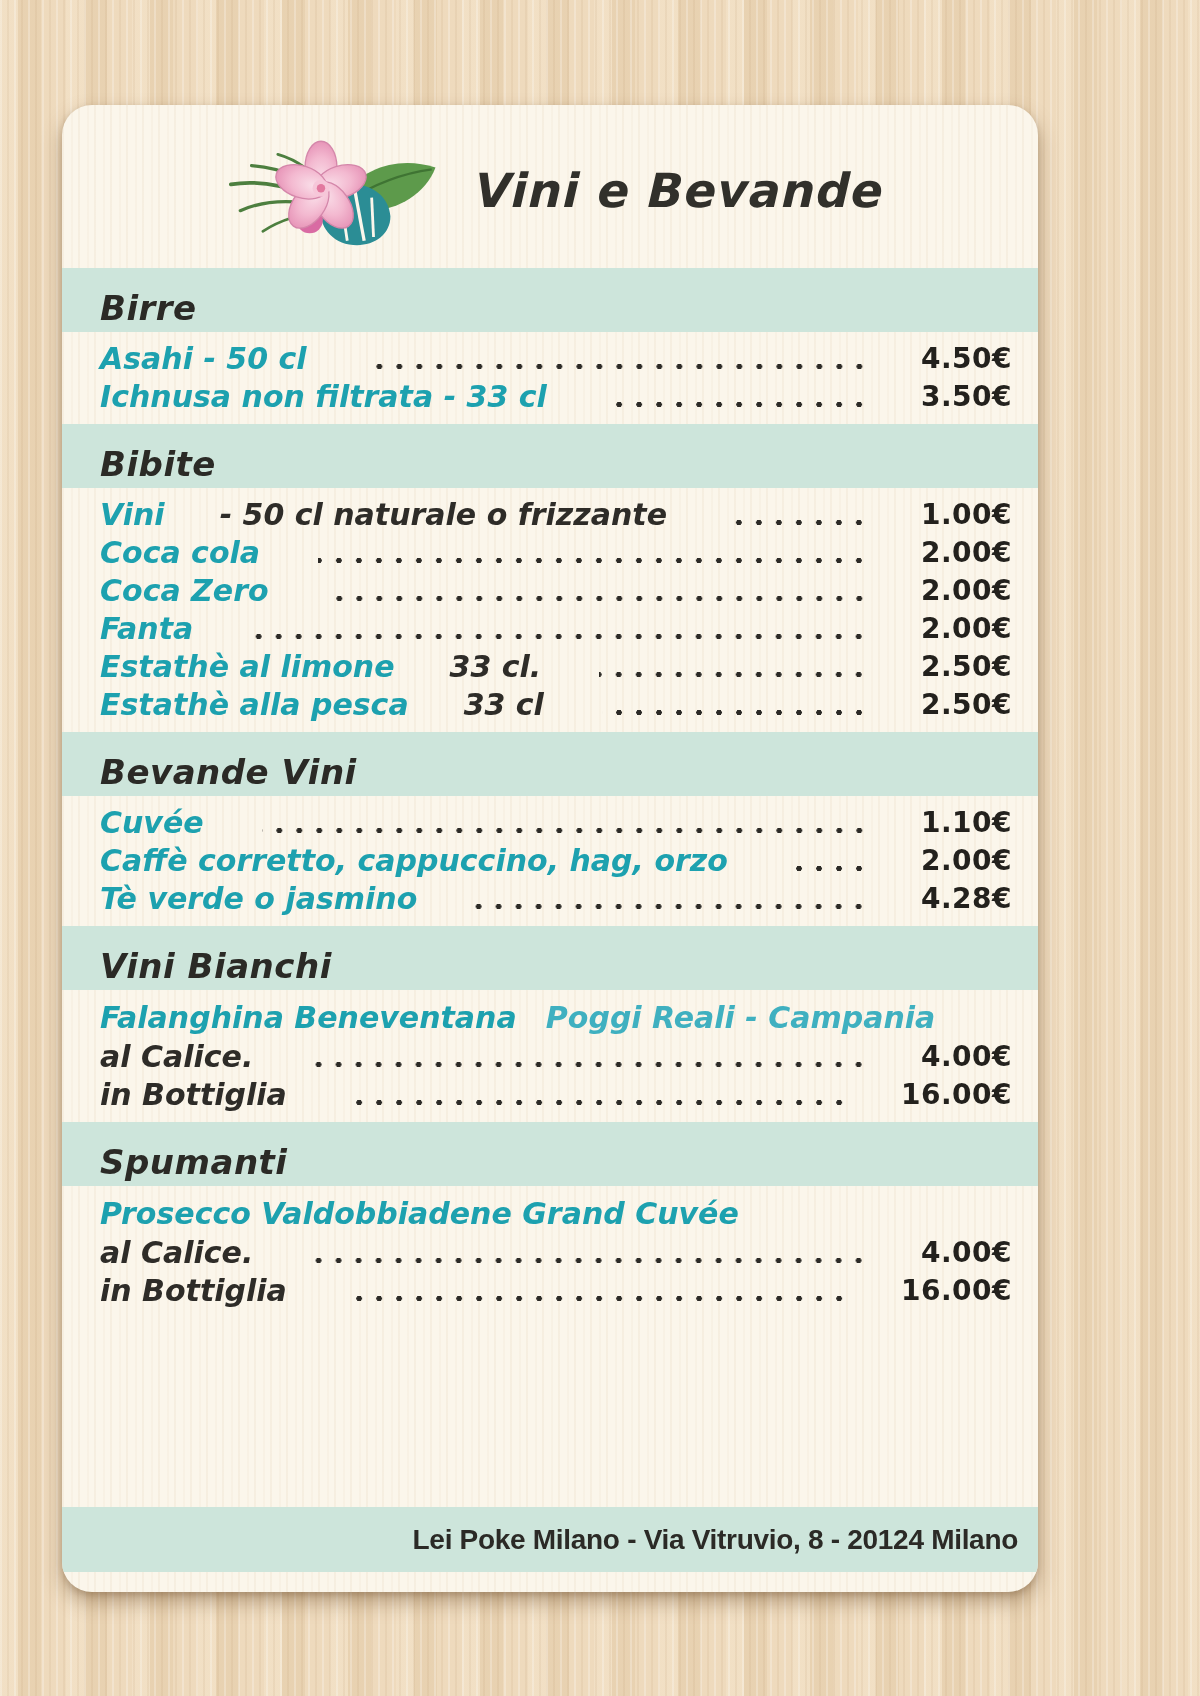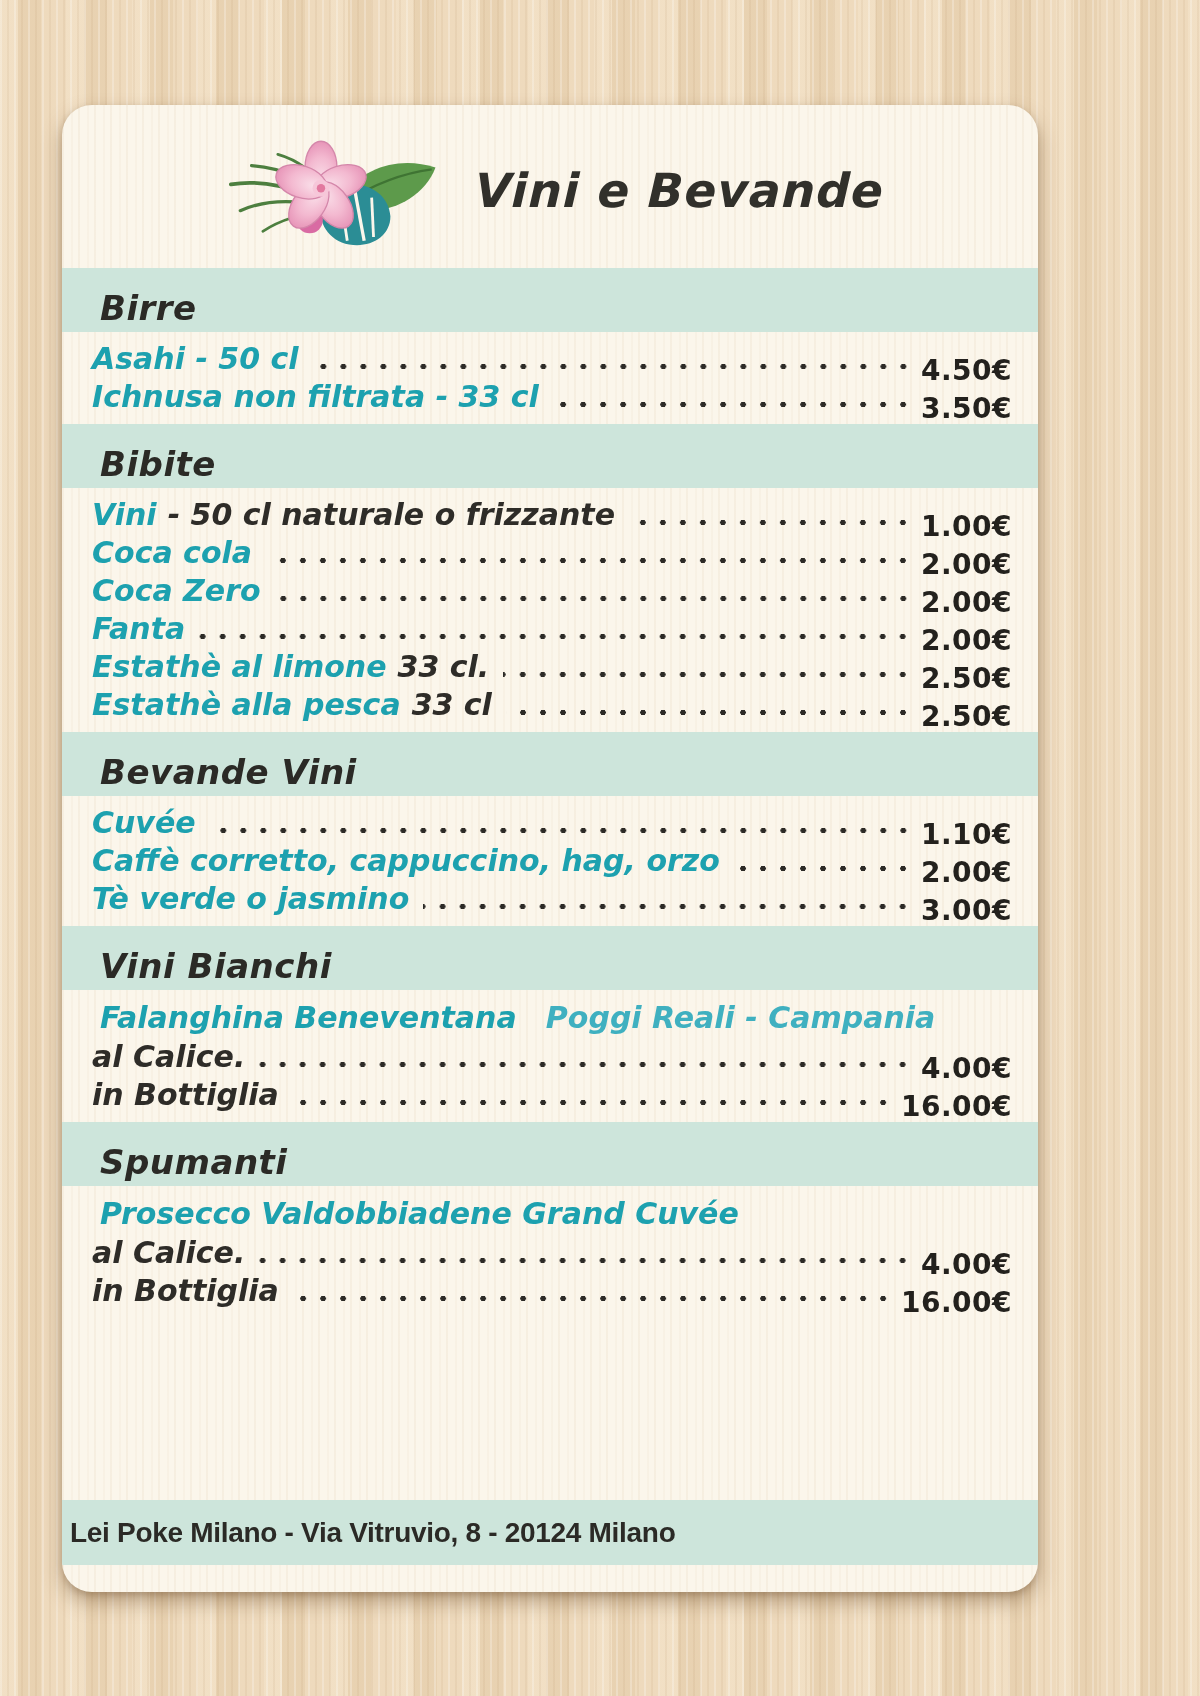--- a/index.html
+++ b/index.html
@@ -30,22 +30,22 @@
   }
   .section-bar{
     background:#cde5db;height:64px;display:flex;align-items:center;
     padding:0 38px;box-sizing:border-box;
   }
   .section-title{
     font-size:34px;font-weight:700;font-style:italic;color:#2b2a26;letter-spacing:0.5px;margin-top:16px;
   }
   .items{padding:8px 0;}
   .row{
-    display:flex;align-items:center;
-    padding:0 26px 0 30px;height:38px;line-height:38px;
+    display:flex;align-items:flex-end;
+    padding:0 26px 0 38px;height:38px;line-height:38px;gap:44px;
   }
   .item-name{
     font-size:30px;font-weight:700;font-style:italic;color:#1da1af;white-space:nowrap;
   }
   .item-detail{
     font-size:30px;font-weight:700;font-style:italic;color:#2e2c28;margin-left:11px;white-space:nowrap;
   }
   .item-detail:empty{display:none;}
   .wine-name-row{padding:0 26px 0 38px;height:40px;line-height:40px;white-space:nowrap;}
   .wine-producer{
@@ -58,22 +58,22 @@
   .leader{
     flex:1 1 auto;min-width:18px;height:7px;align-self:flex-end;
     margin:0 8px 8px 14px;
     background-image:radial-gradient(circle, #2c2a26 2.5px, rgba(0,0,0,0) 3px);
     background-size:20px 7px;background-repeat:repeat-x;background-position:right center;
   }
   .price{
     font-size:28px;font-weight:700;color:#23211d;white-space:nowrap;letter-spacing:0.5px;margin-top:24px;
   }
   .footer-band{
-    margin-top:auto;background:#cde5db;padding:14px 8px;text-align:left;
-    margin-bottom:27px;
+    margin-top:auto;background:#cde5db;padding:14px 20px;text-align:right;
+    margin-bottom:20px;
   }
   .footer-line{
     font-size:28px;font-weight:700;color:#2b2a26;line-height:37px;
     font-family:"Liberation Sans",sans-serif;letter-spacing:-0.3px;
   }
 </style>
 </head>
 <body>
 
 <div class="card">
@@ -198,21 +198,21 @@
     <div class="row">
       <span class="item-name">Caffè corretto, cappuccino, hag, orzo</span>
 
       <span class="leader"></span>
       <span class="price">2.00€</span>
     </div>
     <div class="row">
       <span class="item-name">Tè verde o jasmino</span>
 
       <span class="leader"></span>
-      <span class="price">3.00€</span>
+      <span class="price">4.28€</span>
     </div>
   </div>
 
   <div class="section-bar">
     <span class="section-title">Vini Bianchi</span>
   </div>
   <div class="items">
     <div class="wine-name-row">
       <span class="item-name">Falanghina Beneventana</span>
       <span class="wine-producer">Poggi Reali - Campania</span>

